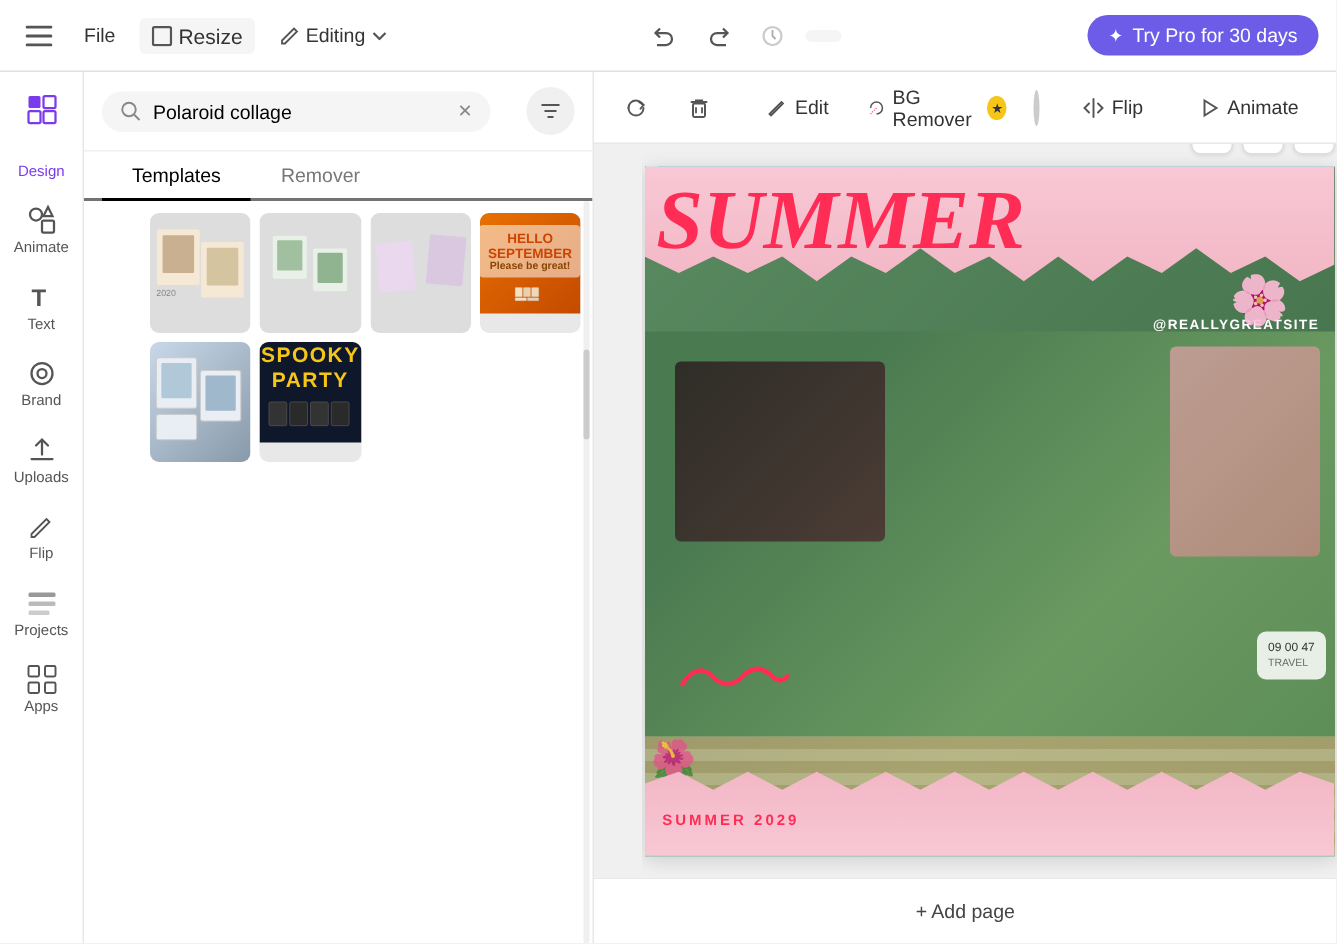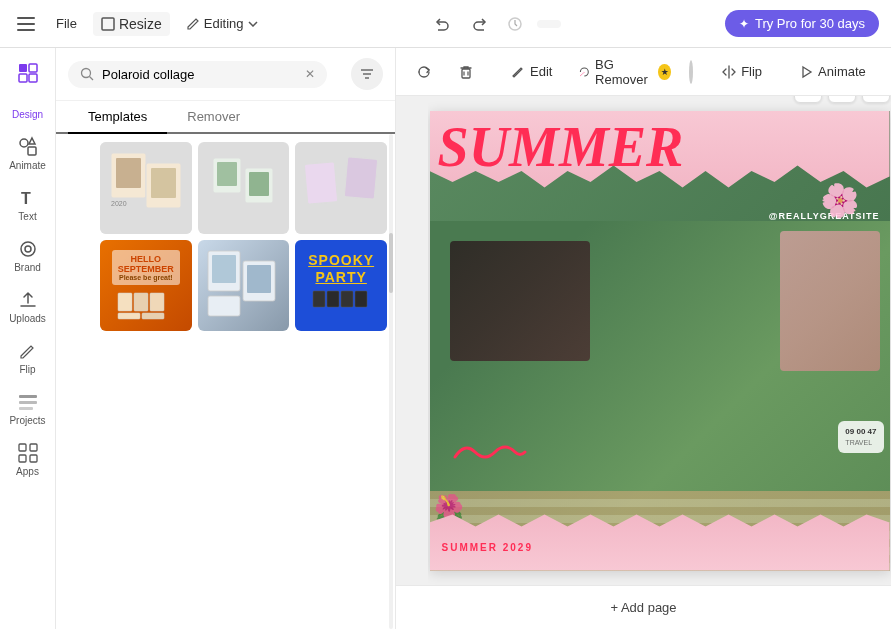--- a/index.html
+++ b/index.html
@@ -96,21 +96,21 @@
       margin-bottom: -2px;
     }
     .tab-btn.active { color: #000; border-bottom: 2px solid #000; font-weight: 500; }
 
     .templates-grid-container {
       flex: 1; overflow-y: auto; padding: 8px;
       position: relative;
     }
     .templates-grid {
       display: grid;
-      grid-template-columns: 1fr 1fr 1fr;
+      grid-template-columns: 1fr 1fr 1fr 1fr;
       gap: 6px;
       margin-left: 36px;
     }
     .template-thumb {
       border-radius: 6px; overflow: hidden; cursor: pointer;
       position: relative; background: #e8e8e8;
     }
     .template-thumb .thumb-img {
       width: 100%; aspect-ratio: 1/1; background: #ddd;
       display: flex; align-items: center; justify-content: center;
@@ -404,21 +404,21 @@
                 <rect x="5" y="5" width="32" height="40" rx="2" fill="#e8eef4" stroke="#ccc" stroke-width="0.8"></rect>
                 <rect x="9" y="9" width="24" height="28" rx="1" fill="#b0c8d8"></rect>
                 <rect x="40" y="15" width="32" height="40" rx="2" fill="#e8eef4" stroke="#ccc" stroke-width="0.8"></rect>
                 <rect x="44" y="19" width="24" height="28" rx="1" fill="#a0b8cc"></rect>
                 <rect x="5" y="50" width="32" height="20" rx="2" fill="#e8eef4" stroke="#ccc" stroke-width="0.8"></rect>
               </svg>
           </div>
         </div>
         <div class="template-thumb">
           <div class="thumb-img t5" style="aspect-ratio:1/1;">
-            <div style="width:100%;height:100%;background:#1d4ed8; display:flex; align-items:center; justify-content:center; flex-direction:column;text-decoration:underline;">
+            <div style="width:100%;height:100%;background:#0f172a; display:flex; align-items:center; justify-content:center; flex-direction:column;">
               <div style="font-size:14px; font-weight:900; color:#f5c518; text-align:center; letter-spacing:1px; text-transform:uppercase; line-height:1.2;">SPOOKY<br>PARTY</div>
               <svg width="60" height="30" viewBox="0 0 60 30" style="margin-top:4px;">
                   <rect x="2" y="2" width="12" height="16" rx="1" fill="#333" stroke="#555" stroke-width="0.5"></rect>
                   <rect x="16" y="2" width="12" height="16" rx="1" fill="#2a2a2a" stroke="#555" stroke-width="0.5"></rect>
                   <rect x="30" y="2" width="12" height="16" rx="1" fill="#333" stroke="#555" stroke-width="0.5"></rect>
                   <rect x="44" y="2" width="12" height="16" rx="1" fill="#2a2a2a" stroke="#555" stroke-width="0.5"></rect>
                 </svg>
             </div>
           </div>
         </div>
@@ -524,21 +524,21 @@
             </div>
 
             <div style="position:absolute; top:70px; right:30px; font-size:32px; opacity:0.9; transform:rotate(-20deg);">🌸</div>
             <div style="position:absolute; bottom:50px; left:5px; font-size:24px; opacity:0.7;">🌺</div>
 
             <div style="position:absolute; bottom:0; left:0; right:0; height:80px; background: linear-gradient(0deg, #f8c8d4 0%, #f0b0c0 100%); clip-path: polygon(0 40%, 5% 30%, 10% 45%, 15% 30%, 20% 45%, 25% 30%, 30% 45%, 35% 30%, 40% 45%, 45% 30%, 50% 45%, 55% 30%, 60% 45%, 65% 30%, 70% 45%, 75% 30%, 80% 45%, 85% 30%, 90% 45%, 95% 30%, 100% 40%, 100% 100%, 0 100%);"></div>
 
             <div style="position:absolute; bottom:18px; left:12px; font-size:10px; font-weight:800; color:#ff2d55; letter-spacing:2px; z-index:5;">SUMMER 2029</div>
 
             <div style="position:absolute; right:6px; top:310px; background:rgba(255,255,255,0.85); border-radius:6px; padding:5px 7px; font-size:8px; color:#333; line-height:1.5; z-index:5;">
-              <div style="font-weight:700;">09 00 47</div>
+              <div style="font-weight:400;">09 00 47</div>
               <div style="font-size:7px; opacity:0.7;">TRAVEL</div>
             </div>
 
             <div style="position:absolute; bottom:100px; left:20px;">
               <svg width="80" height="30" viewBox="0 0 80 30" fill="none">
                   <path d="M5 20 Q15 5, 25 15 Q35 25, 45 15 Q55 5, 65 15 Q70 20, 75 15" stroke="#ff2d55" stroke-width="3" fill="none" stroke-linecap="round"></path>
                 </svg>
             </div>
           </div>
         </div>

